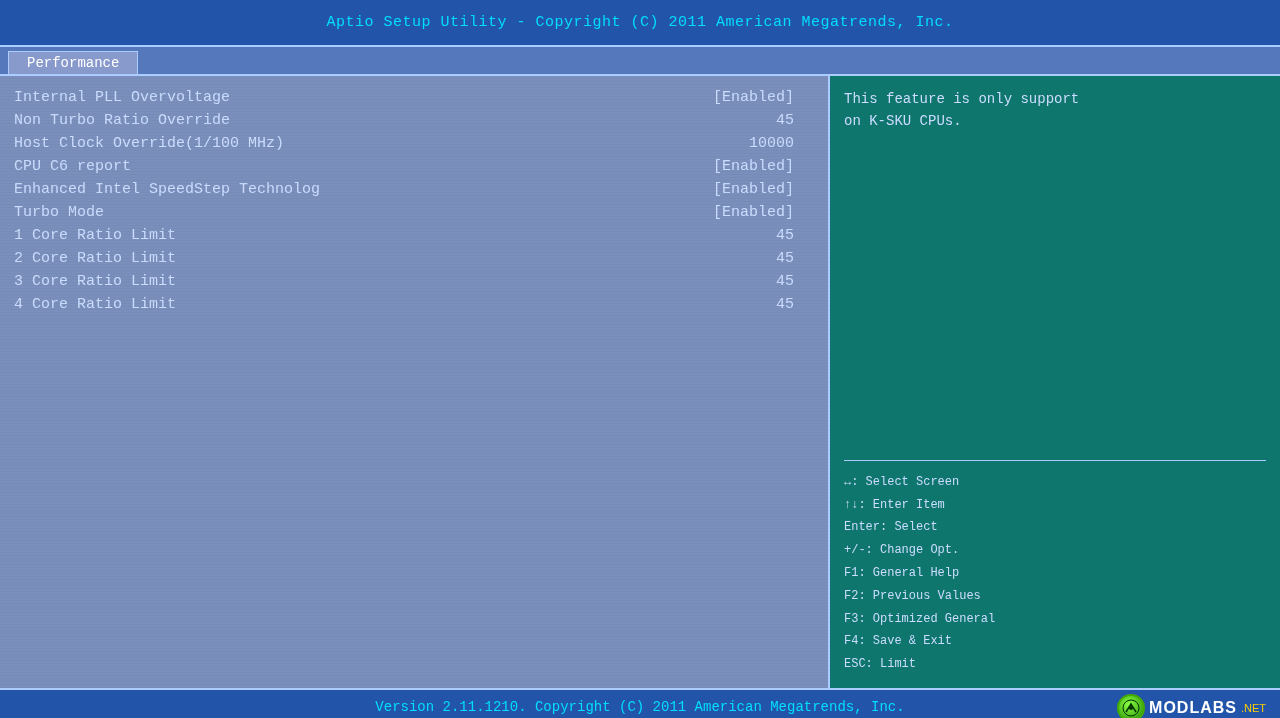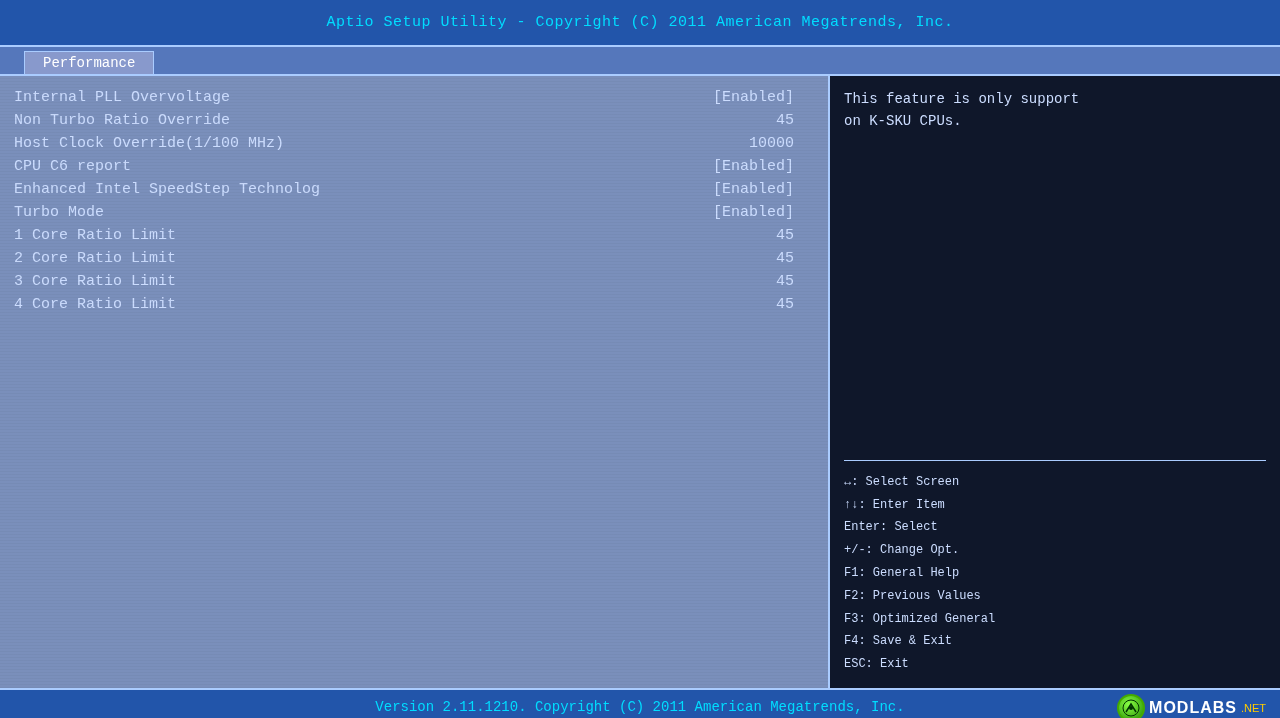--- a/index.html
+++ b/index.html
@@ -19,21 +19,21 @@
       text-align: center;
       padding: 14px 0;
       font-size: 15px;
       letter-spacing: 0.5px;
       border-bottom: 2px solid #aaccff;
     }
 
     
     .tab-row {
       background: #5577bb;
-      padding: 4px 0 0 24px;
+      padding: 4px 0 0 8px;
       border-bottom: 2px solid #aaccff;
     }
 
     .tab {
       display: inline-block;
       background: #8899cc;
       color: #ffffff;
       padding: 3px 18px;
       font-size: 14px;
       border-top: 1px solid #aaccff;
@@ -75,21 +75,21 @@
       margin-right: 20px;
     }
 
     .bios-item .item-value.bracketed {
       color: #ccddff;
     }
 
     
     .right-panel {
       flex: 1;
-      background: #0f172a;
+      background: #0f766e;
       padding: 12px 14px;
       display: flex;
       flex-direction: column;
     }
 
     .help-text {
       color: #ccddff;
       font-size: 14px;
       line-height: 1.6;
       flex: 1;
@@ -243,21 +243,21 @@
     <hr class="divider">
     <div class="shortcut-list">
       <div>↔: Select Screen</div>
       <div>↑↓: Enter Item</div>
       <div>Enter: Select</div>
       <div>+/-: Change Opt.</div>
       <div>F1: General Help</div>
       <div>F2: Previous Values</div>
       <div>F3: Optimized General</div>
       <div>F4: Save &amp; Exit</div>
-      <div>ESC: Exit</div>
+      <div>ESC: Limit</div>
     </div>
   </div>
 
 </div>
 
 <div class="footer-bar">
   <span>Version 2.11.1210. Copyright (C) 2011 American Megatrends, Inc.</span>
   <div class="modlabs-logo">
     <div class="modlabs-circle">
       <svg width="18" height="18" viewBox="0 0 18 18">

